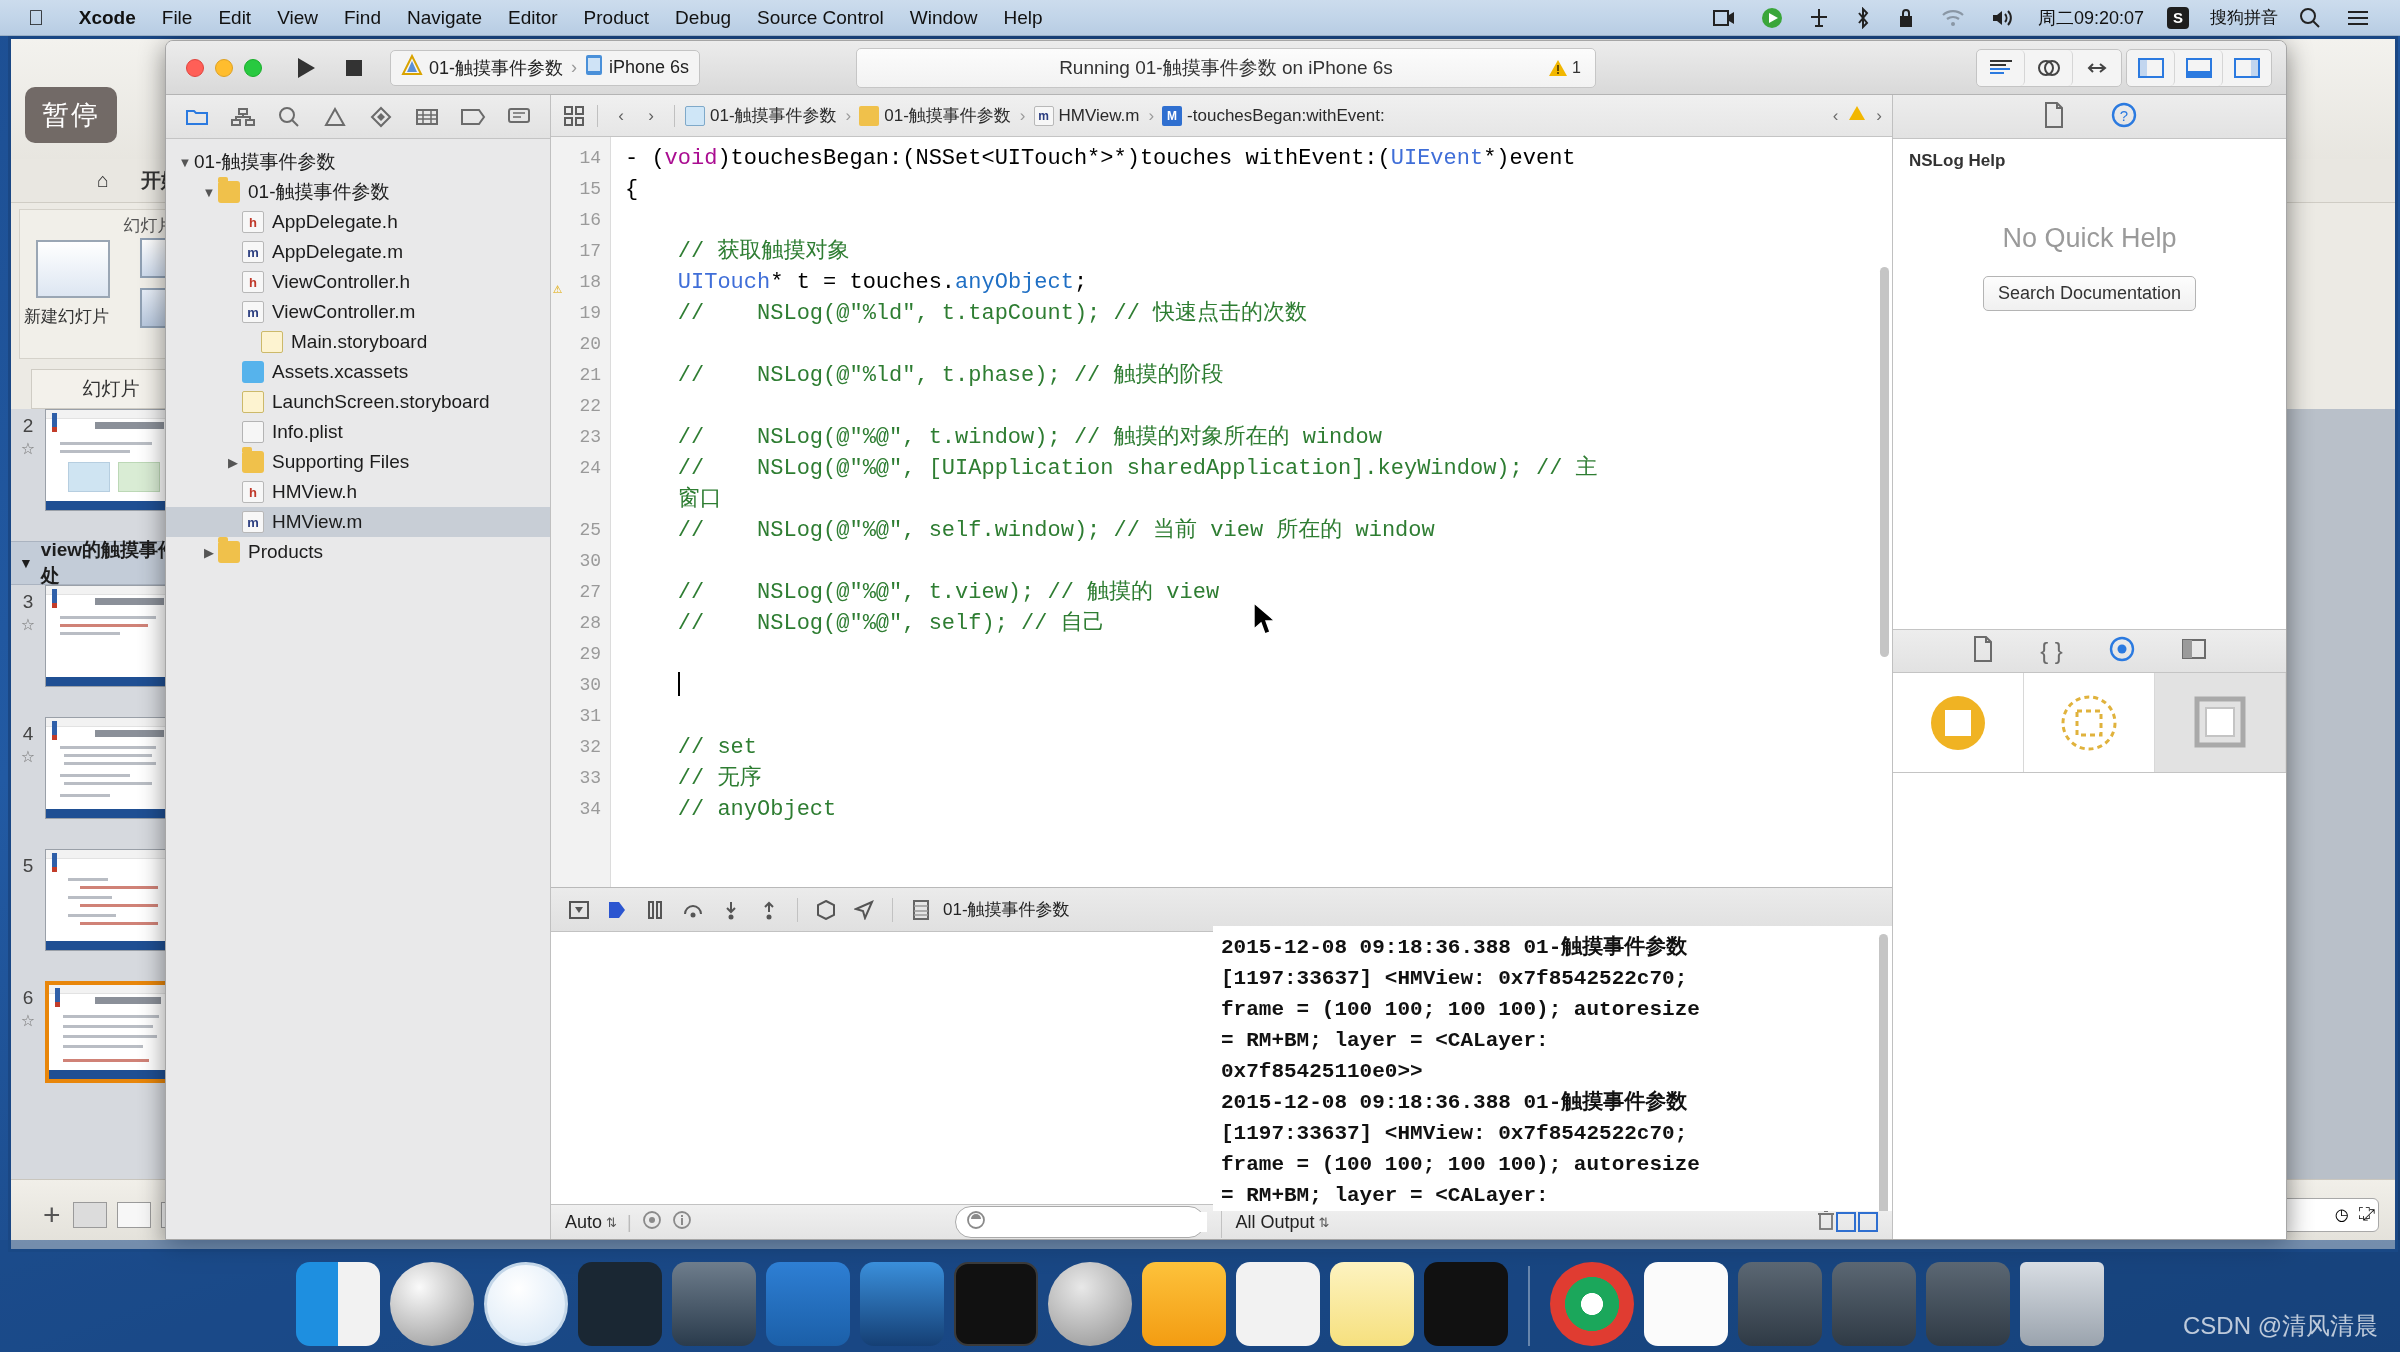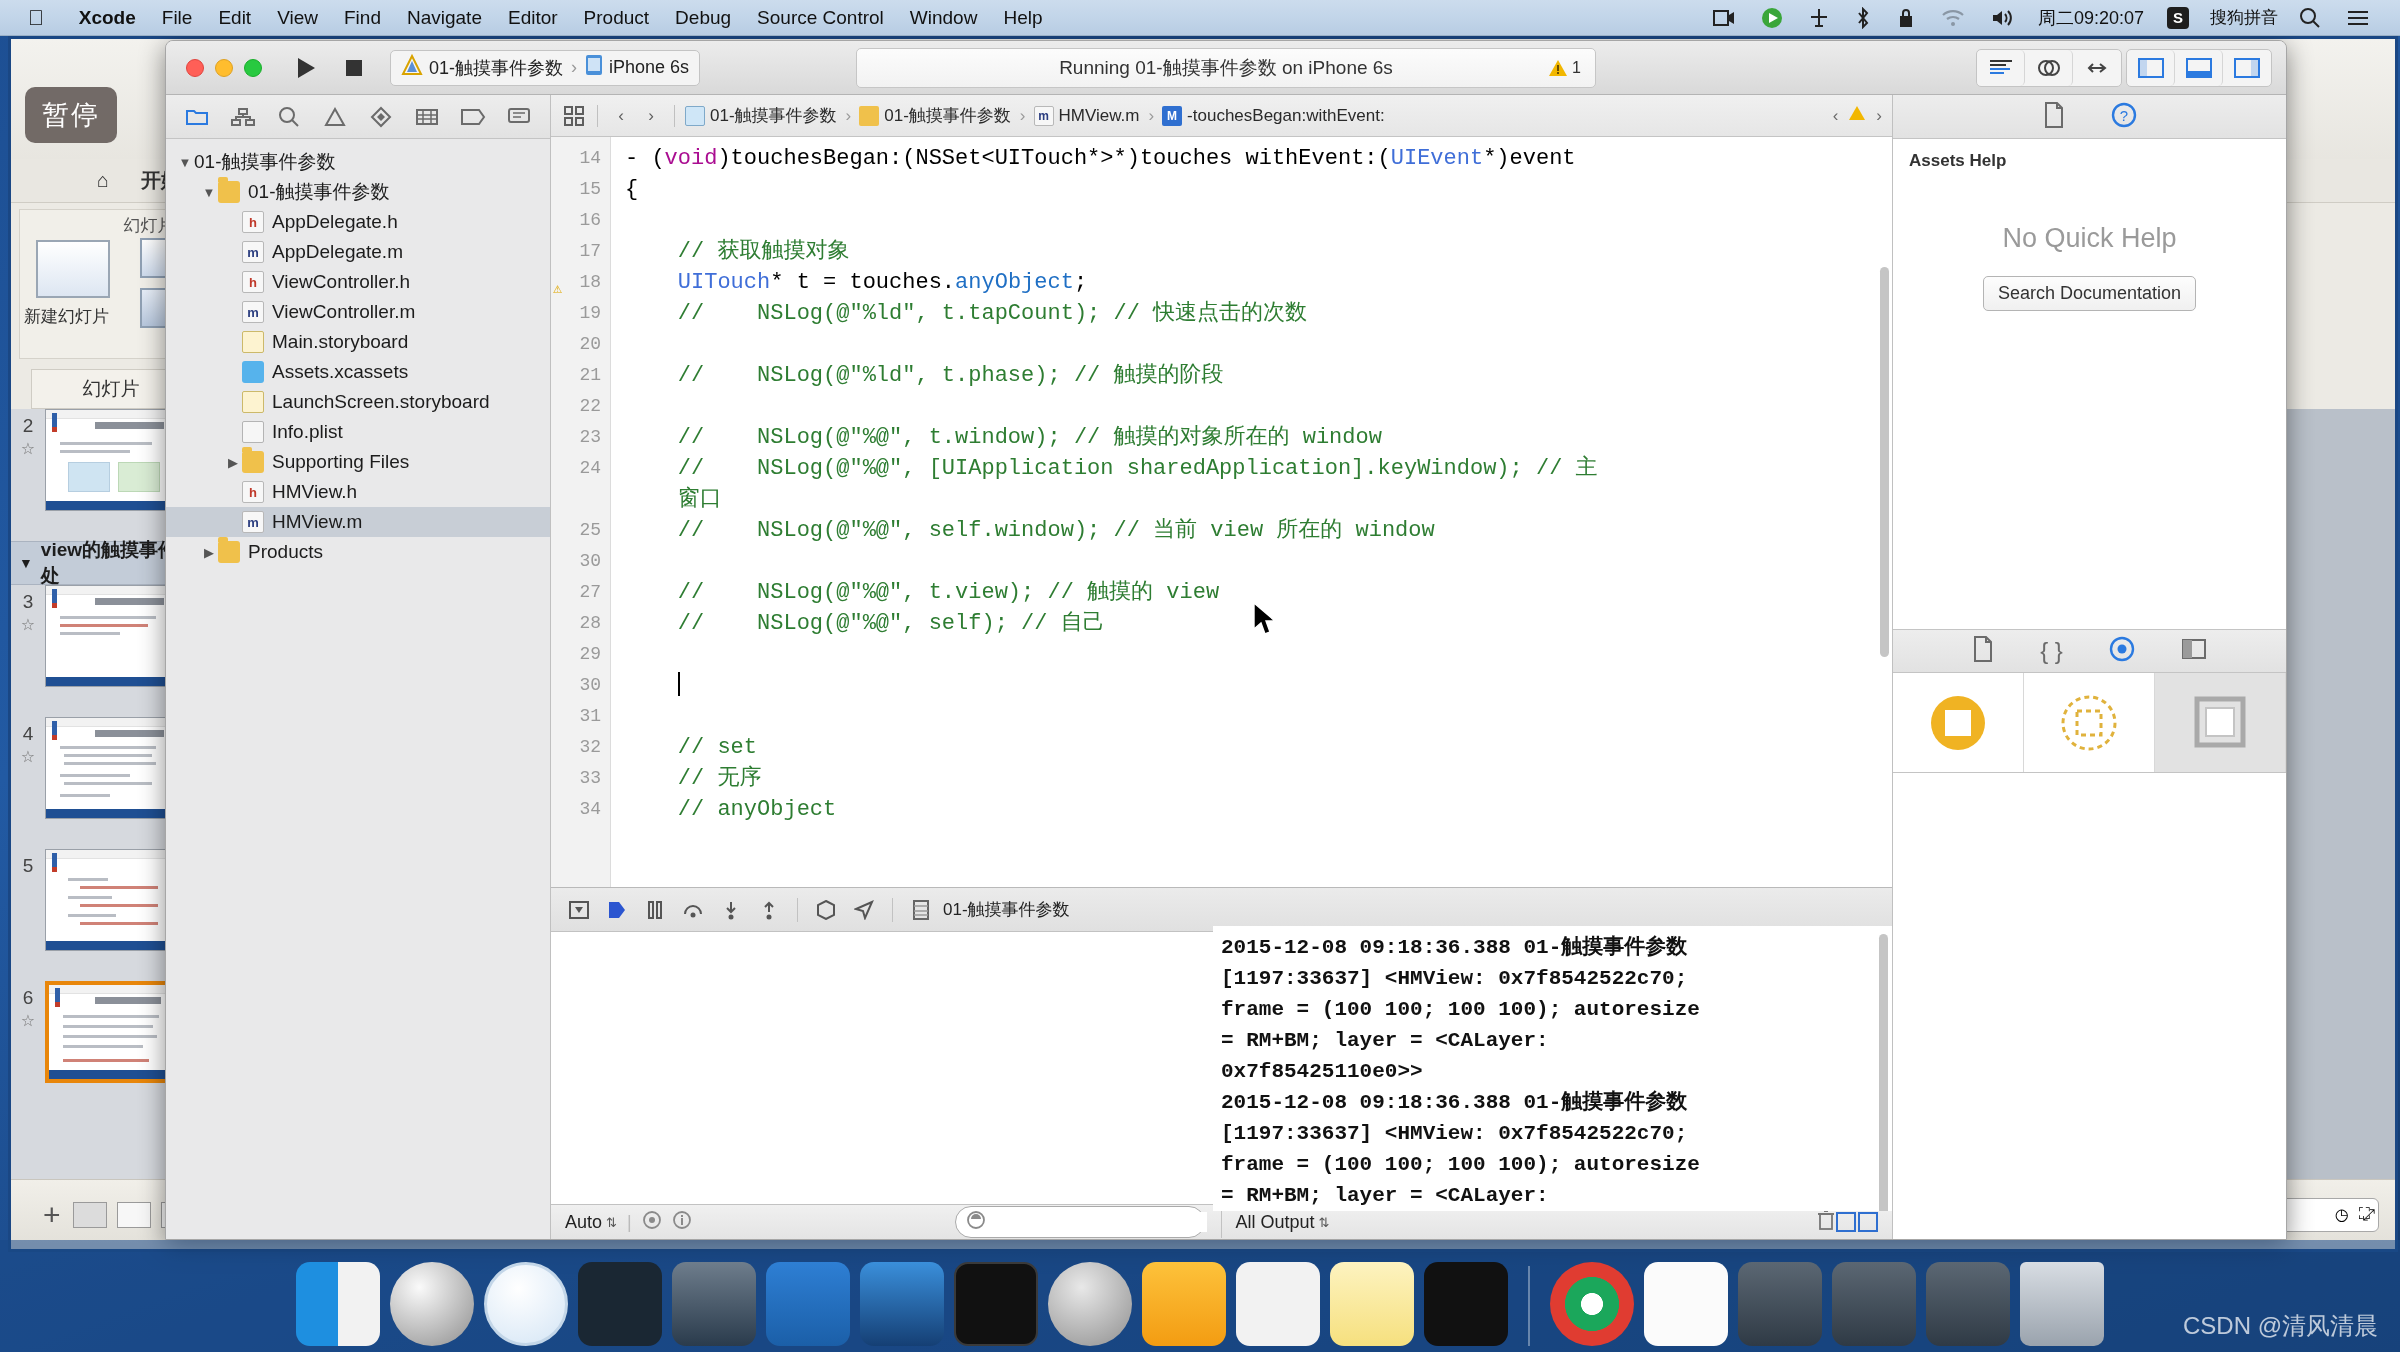--- a/index.html
+++ b/index.html
@@ -704,21 +704,21 @@
             <div class="tnode" style="padding-left: 58px;">
               <span class="tri empty">▶</span>
               <span class="fic-letter h">h</span>
               <span>ViewController.h</span>
             </div>
             <div class="tnode" style="padding-left: 58px;">
               <span class="tri empty">▶</span>
               <span class="fic-letter m">m</span>
               <span>ViewController.m</span>
             </div>
-            <div class="tnode" style="padding-left: 58px;">
+            <div class="tnode" style="padding-left: 77px;">
               <span class="tri empty">▶</span>
               <span class="fic sb"></span>
               <span>Main.storyboard</span>
             </div>
             <div class="tnode" style="padding-left: 58px;">
               <span class="tri empty">▶</span>
               <span class="fic xca"></span>
               <span>Assets.xcassets</span>
             </div>
             <div class="tnode" style="padding-left: 58px;">
@@ -964,21 +964,21 @@
               </svg>
           </div>
           <div class="ut active">
             <svg width="26" height="26" viewBox="0 0 26 26">
                 <circle cx="13" cy="13" r="11" fill="none" stroke="#2b7ae0" stroke-width="2.4"></circle>
                 <text x="13" y="19" text-anchor="middle" font-size="15" fill="#2b7ae0" font-family="Liberation Sans, sans-serif">?</text>
               </svg>
           </div>
         </div>
         <div class="quickhelp">
-          <div class="qh-title">Assets Help</div>
+          <div class="qh-title">NSLog Help</div>
           <div class="qh-none">No Quick Help</div>
           <button class="qh-btn">Search Documentation</button>
         </div>
 
         <div class="lib-tabs">
           <div class="lt">
             <svg width="22" height="26" viewBox="0 0 22 26">
                 <path d="M3 1 h11 l5 5 v19 h-16 z" fill="none" stroke="#6b6b6b" stroke-width="2"></path>
                 <path d="M14 1 v5 h5" fill="none" stroke="#6b6b6b" stroke-width="2"></path>
               </svg>

